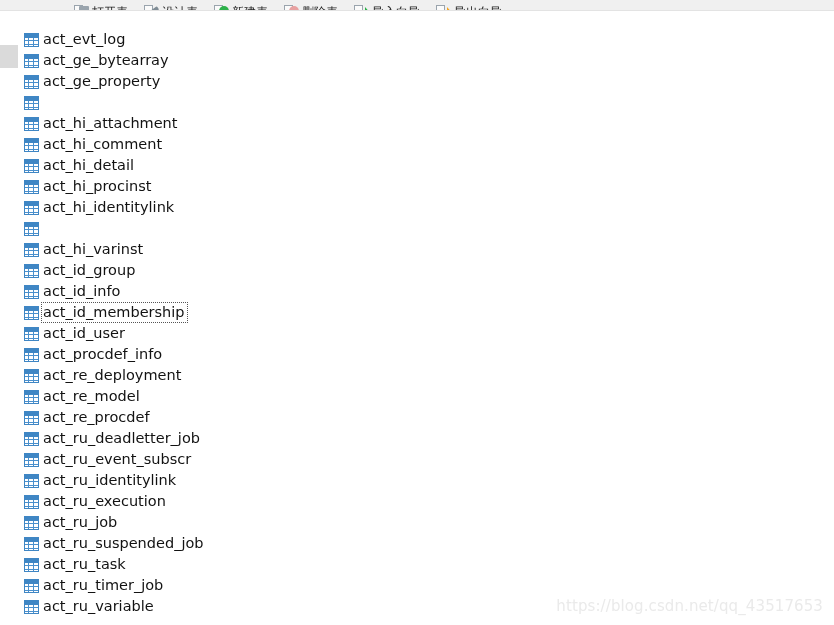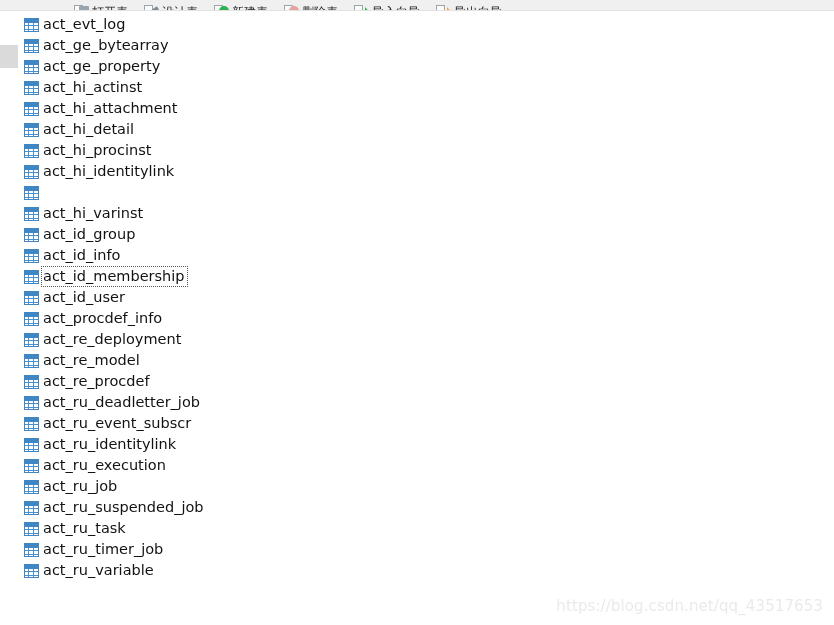--- a/index.html
+++ b/index.html
@@ -118,21 +118,21 @@
     background: #dadada;
   }
 
   
   #table-list {
     position: absolute;
     left: 18px;
     top: 0;
     right: 0;
     bottom: 0;
-    padding-top: 3px;
+    padding-top: 18px;
     box-sizing: border-box;
     background: #ffffff;
   }
   .list-row {
     height: 21px;
     display: flex;
     align-items: center;
     padding-left: 6px;
     box-sizing: border-box;
   }
@@ -258,27 +258,32 @@
         <div class="list-row">
           <span class="tbl-icon">
             <span class="grid"></span>
           </span>
           <span class="row-label">act_ge_property</span>
         </div>
         <div class="list-row">
           <span class="tbl-icon">
             <span class="grid"></span>
           </span>
-          <span class="row-label">act_hi_actinst</span>
         </div>
         <div class="list-row">
           <span class="tbl-icon">
             <span class="grid"></span>
           </span>
           <span class="row-label">act_hi_attachment</span>
+        </div>
+        <div class="list-row">
+          <span class="tbl-icon">
+            <span class="grid"></span>
+          </span>
+          <span class="row-label">act_hi_comment</span>
         </div>
         <div class="list-row">
           <span class="tbl-icon">
             <span class="grid"></span>
           </span>
           <span class="row-label">act_hi_detail</span>
         </div>
         <div class="list-row">
           <span class="tbl-icon">
             <span class="grid"></span>

